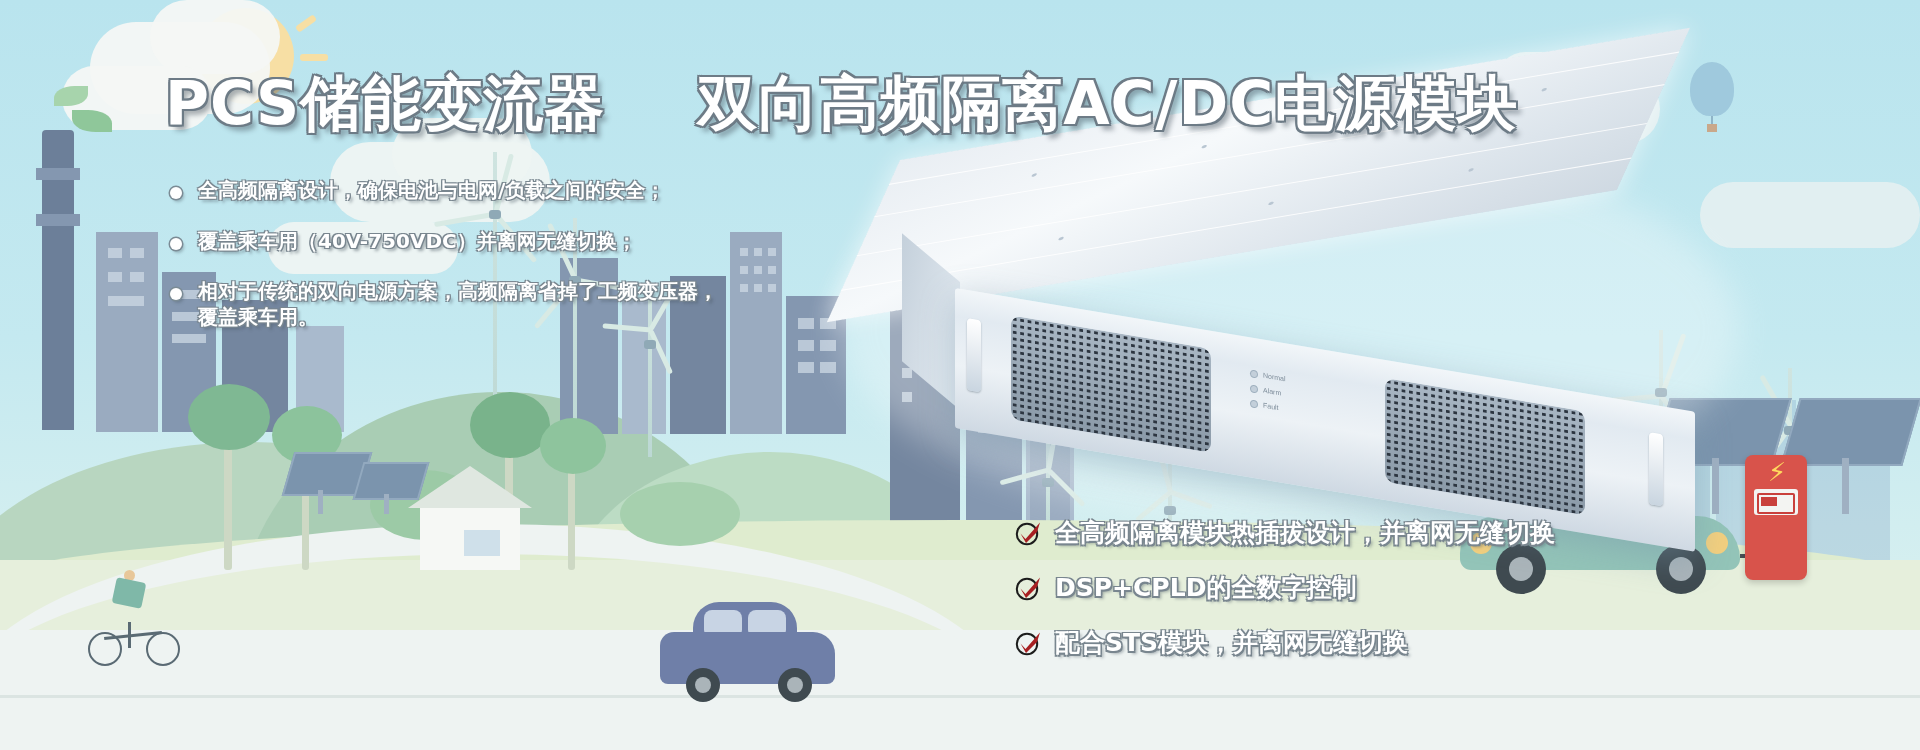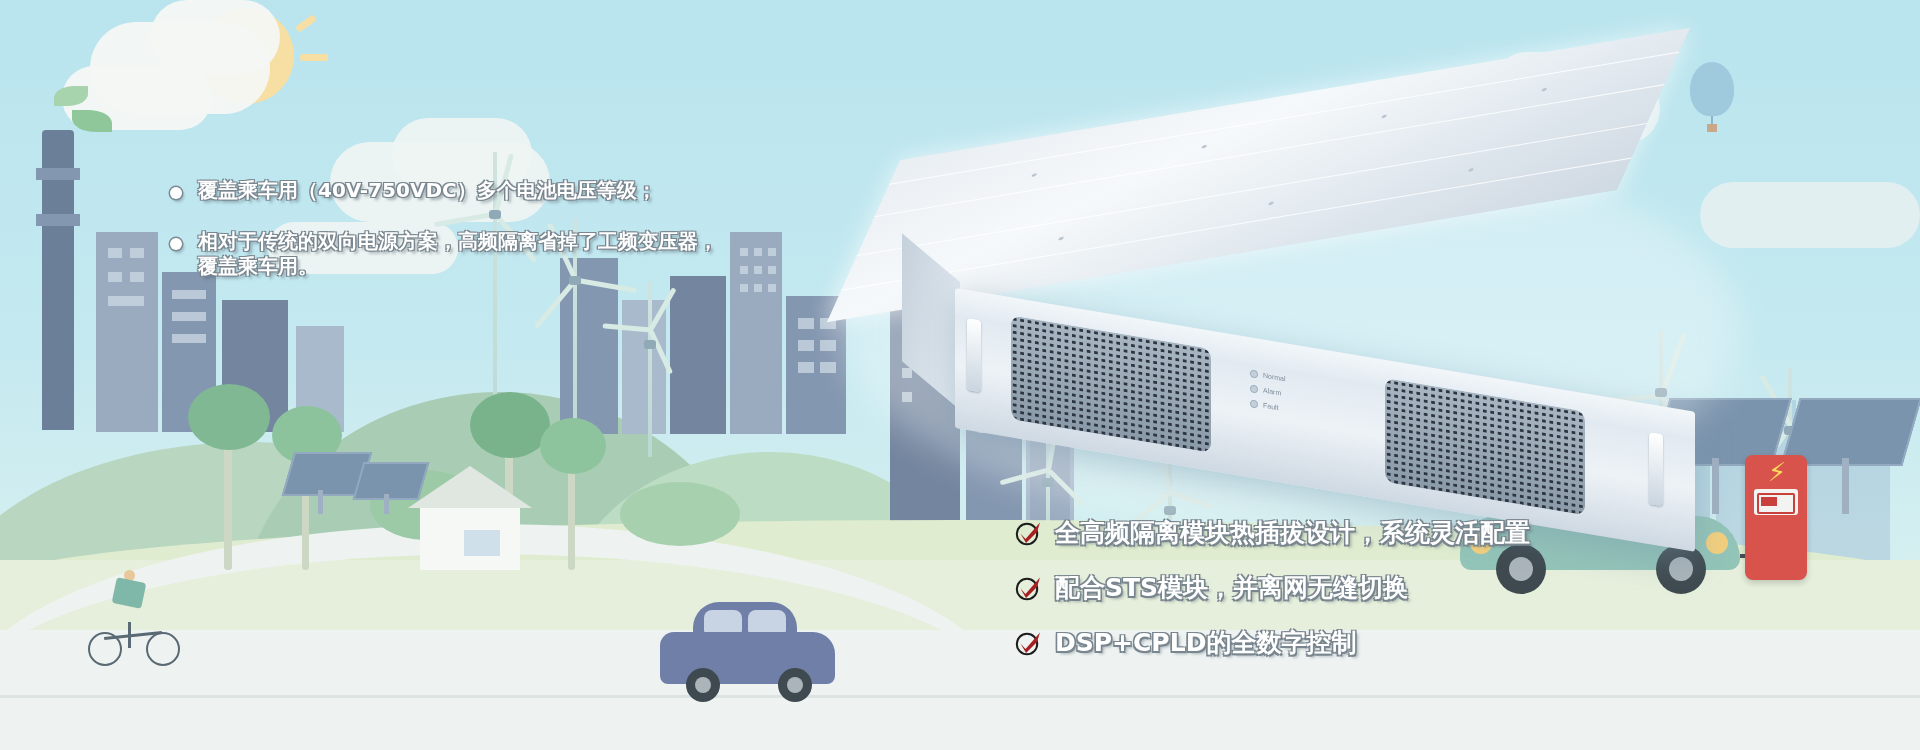--- a/index.html
+++ b/index.html
@@ -441,62 +441,71 @@
           <span class="ledlbl">Alarm</span>
         </div>
         <div class="led">
           <span class="leddot"></span>
           <span class="ledlbl">Fault</span>
         </div>
       </div>
     </div>
   </div>
 
+  <div class="title">
+    <span>PCS储能变流器</span>
+    <span class="gap"></span>
+    <span>双向高频隔离AC/DC电源模块</span>
+  </div>
 
   <div class="bullets">
     <div class="bitem">
       <span class="bdot"></span>
-      <span class="btext">覆盖乘车用（40V-750VDC）多个电池电压等级；</span>
+      <span class="btext">全高频隔离设计，确保电池与电网/负载之间的安全；</span>
+    </div>
+    <div class="bitem">
+      <span class="bdot"></span>
+      <span class="btext">覆盖乘车用（40V-750VDC）并离网无缝切换；</span>
     </div>
     <div class="bitem tall">
       <span class="bdot"></span>
       <span class="btext">
         <span>相对于传统的双向电源方案，高频隔离省掉了工频变压器，</span><br>
         <span>覆盖乘车用。</span>
       </span>
     </div>
   </div>
 
   <div class="checks">
 
     <div class="citem">
       <span class="cmark">
         <svg width="27" height="27" viewBox="0 0 27 27" aria-hidden="true">
           <circle cx="12" cy="15" r="10.2" fill="none" stroke="#1c1c1c" stroke-width="2"></circle>
           <path d="M5.5 14.5 L10.5 20 L25 3.5 L22 13 L11 24 Z" fill="#a71f22"></path>
         </svg>
       </span>
-      <span class="ctext">全高频隔离模块热插拔设计，系统灵活配置</span>
+      <span class="ctext">全高频隔离模块热插拔设计，并离网无缝切换</span>
+    </div>
+
+    <div class="citem">
+      <span class="cmark">
+        <svg width="27" height="27" viewBox="0 0 27 27" aria-hidden="true">
+          <circle cx="12" cy="15" r="10.2" fill="none" stroke="#1c1c1c" stroke-width="2"></circle>
+          <path d="M5.5 14.5 L10.5 20 L25 3.5 L22 13 L11 24 Z" fill="#a71f22"></path>
+        </svg>
+      </span>
+      <span class="ctext">DSP+CPLD的全数字控制</span>
     </div>
 
     <div class="citem">
       <span class="cmark">
         <svg width="27" height="27" viewBox="0 0 27 27" aria-hidden="true">
           <circle cx="12" cy="15" r="10.2" fill="none" stroke="#1c1c1c" stroke-width="2"></circle>
           <path d="M5.5 14.5 L10.5 20 L25 3.5 L22 13 L11 24 Z" fill="#a71f22"></path>
         </svg>
       </span>
       <span class="ctext">配合STS模块，并离网无缝切换</span>
     </div>
 
-    <div class="citem">
-      <span class="cmark">
-        <svg width="27" height="27" viewBox="0 0 27 27" aria-hidden="true">
-          <circle cx="12" cy="15" r="10.2" fill="none" stroke="#1c1c1c" stroke-width="2"></circle>
-          <path d="M5.5 14.5 L10.5 20 L25 3.5 L22 13 L11 24 Z" fill="#a71f22"></path>
-        </svg>
-      </span>
-      <span class="ctext">DSP+CPLD的全数字控制</span>
-    </div>
-
   </div>
 
 </div>
 
 </body></html>

